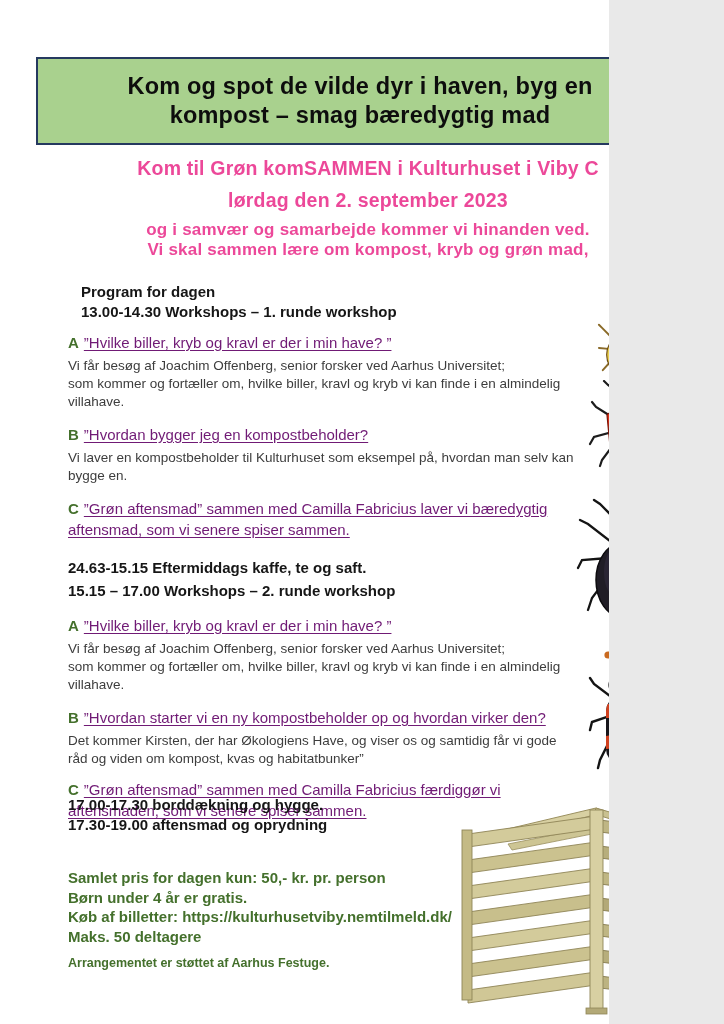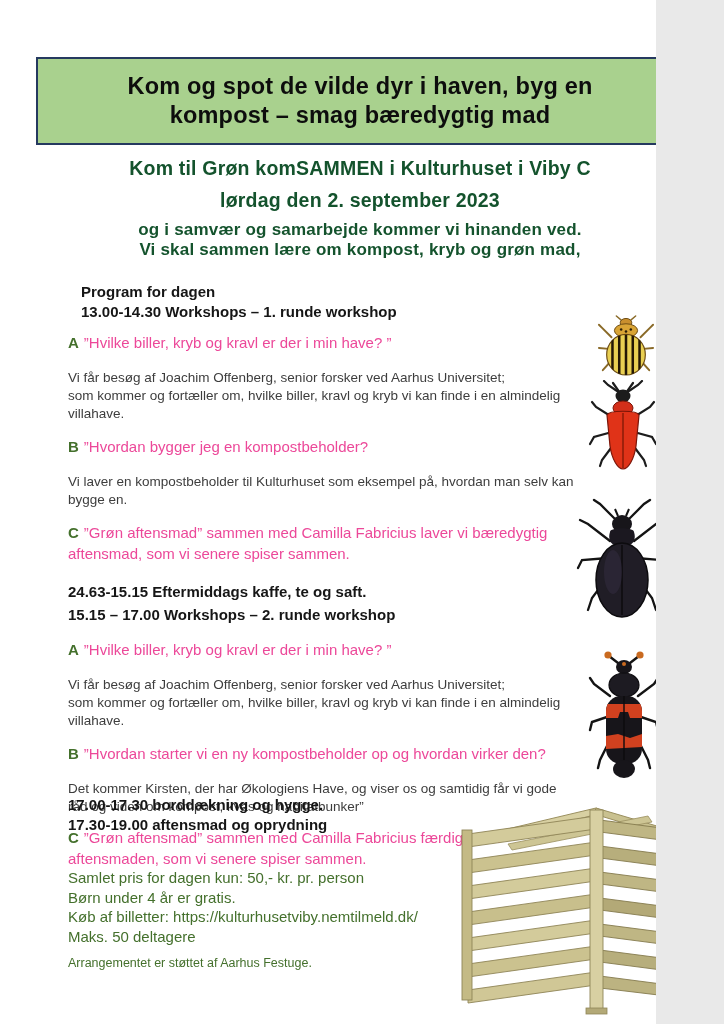--- a/index.html
+++ b/index.html
@@ -1,45 +1,45 @@
 <!DOCTYPE html>
 <html><head>
 <meta charset="utf-8">
 <style>
   html,body{margin:0;padding:0;background:#e9e9e9;}
-  .page{position:relative;width:656px;height:1024px;background:#ffffff;overflow:hidden;
+  .page{position:relative;width:609px;height:1024px;background:#ffffff;overflow:hidden;
         font-family:"Liberation Sans",sans-serif;-webkit-font-smoothing:antialiased;}
   .preline{white-space:pre-line;}
 
   
   .header-box{position:absolute;left:36px;top:57px;width:644px;height:84px;
     background:#a9d18e;border:2px solid #25395f;display:flex;align-items:center;justify-content:center;}
   .header-title{font-size:23.5px;font-weight:bold;color:#0d0d0d;text-align:center;line-height:29px;letter-spacing:.2px;}
 
   
-  .intro{position:absolute;left:36px;top:157px;width:648px;text-align:center;color:#14532d;font-weight:bold;}
+  .intro{position:absolute;left:44px;top:157px;width:648px;text-align:center;color:#ec4899;font-weight:bold;}
   .intro-l1{font-size:19.5px;margin-bottom:9px;letter-spacing:.2px;}
   .intro-l2{font-size:19.5px;margin-bottom:8px;letter-spacing:.2px;}
   .intro-l3{font-size:17px;line-height:20px;letter-spacing:.2px;}
 
   
   .program{position:absolute;left:68px;top:282px;width:545px;}
   .bb15{font-weight:bold;font-size:15px;color:#161616;line-height:20px;margin-left:13px;}
   .break-line{font-weight:bold;font-size:15px;color:#161616;line-height:23px;}
   .item{margin:0;}
   .mt10{margin-top:10px;} .mt13{margin-top:13px;} .mt14{margin-top:14px;} .mt11{margin-top:11px;}
   .item-label{font-weight:bold;font-size:15px;color:#44702c;margin-right:5px;}
-  .item-title{font-size:15px;color:#ec4899;text-underline-offset:2px;line-height:21px;}
-  .item-body{display:block;font-size:13.5px;color:#3d3d3d;line-height:18px;margin-top:16px;}
+  .item-title{font-size:15px;color:#701a75;text-decoration:underline;text-underline-offset:2px;line-height:21px;}
+  .item-body{display:block;font-size:13.5px;color:#3d3d3d;line-height:18px;margin-top:4px;}
 
   
   .evening{position:absolute;left:68px;top:795px;}
   .evening div{font-weight:bold;font-size:15px;color:#161616;line-height:19.5px;}
-  .pricing{position:absolute;left:68px;top:868px;color:#44702c;font-weight:normal;font-size:15px;line-height:19.5px;}
-  .footer-credit{position:absolute;left:68px;top:956px;color:#44702c;font-weight:normal;font-size:12.5px;}
+  .pricing{position:absolute;left:68px;top:868px;color:#44702c;font-weight:bold;font-size:15px;line-height:19.5px;}
+  .footer-credit{position:absolute;left:68px;top:956px;color:#44702c;font-weight:bold;font-size:12.5px;}
 
   
   .img-abs{position:absolute;}
   .img-abs svg{display:block;width:100%;height:100%;}
 </style>
 </head>
 <body>
 
 <div class="page">
 

